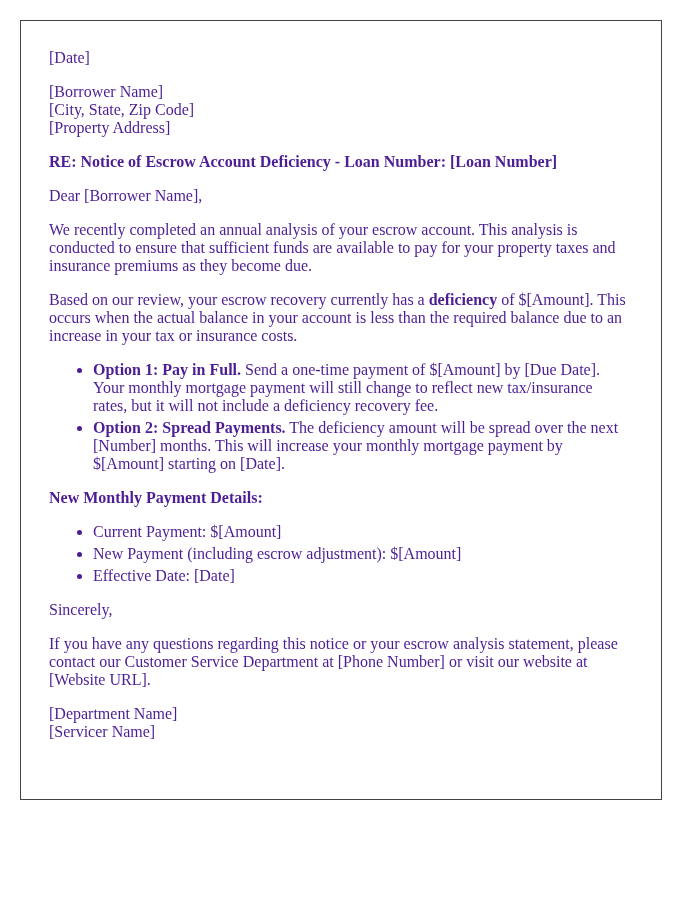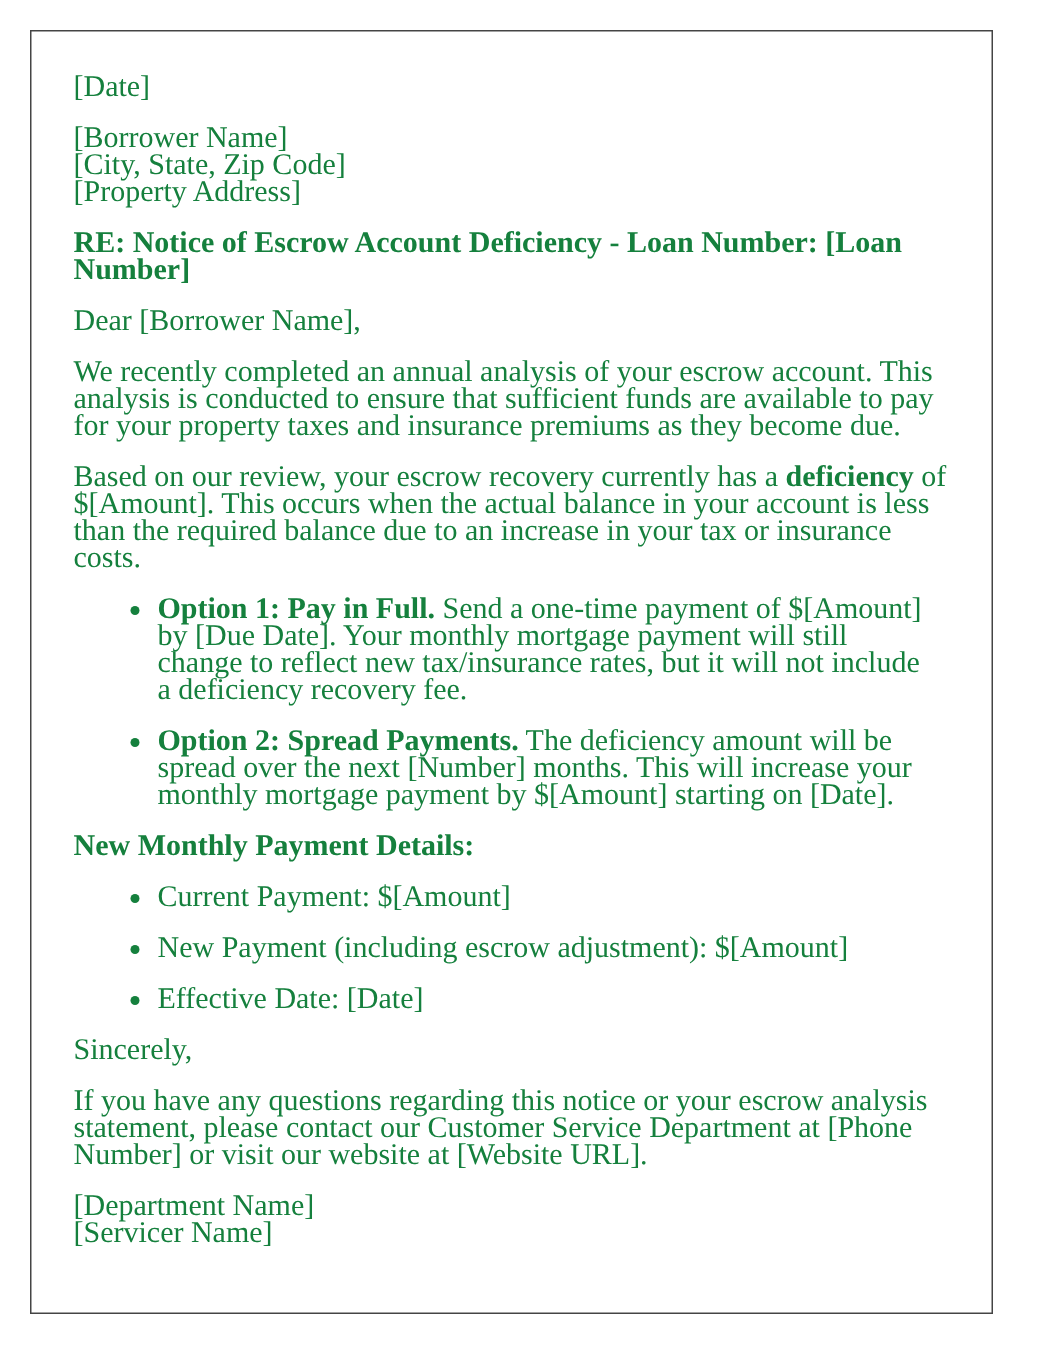--- a/index.html
+++ b/index.html
@@ -6,27 +6,27 @@
     body { width: 700px; height: 900px; position: relative; }
     .letter {
       position: absolute;
       left: 20px; top: 20px;
       width: 584px;
       min-height: 722px;
       padding: 28px 28px 28px 28px;
       border: 1px solid #444;
       box-sizing: content-box;
       font-family: "Liberation Serif", "DejaVu Serif", serif;
-      font-size: 20px;
+      font-size: 16px;
       line-height: 18px;
-      color: #15803d;
+      color: #4c1d95;
     }
     .letter p { margin: 0 0 16px 0; }
     .letter ul { margin: 0 0 16px 0; padding-left: 40px; }
-    .letter li { margin: 16px; }
+    .letter li { margin: 4px; }
     .blk { display: block; }
     b { font-weight: bold; text-align: center; }
   </style>
 </head>
 <body>
 
 <div class="letter">
   <p>[Date]</p>
 
   <p>

